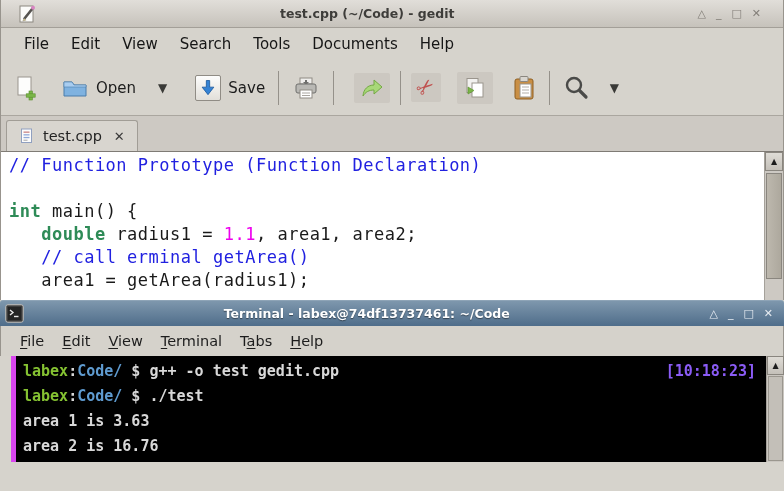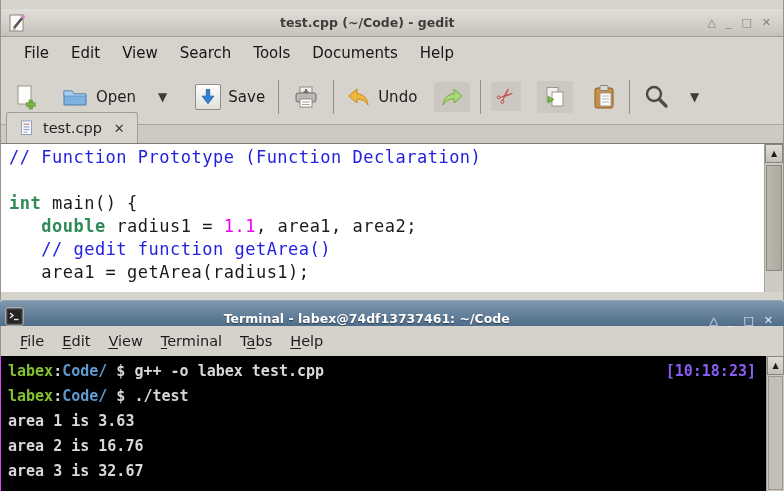--- a/index.html
+++ b/index.html
@@ -5,66 +5,66 @@
   html,body{margin:0;padding:0;}
   body{
     width:784px;height:491px;position:relative;overflow:hidden;
     background:#d6d3cc;
     font-family:"DejaVu Sans","Liberation Sans",sans-serif;
     -webkit-font-smoothing:antialiased;
   }
   
   .gedit{position:absolute;top:0;left:0;width:784px;height:300px;background:#d6d3cc;
          border-left:1px solid #98948d;border-right:1px solid #98948d;box-sizing:border-box;}
-  .g-titlebar{height:28px;display:flex;align-items:center;padding:0 6px;
-              background:linear-gradient(#e1ded9,#c6c2bb);border-bottom:1px solid #a39f98;box-sizing:border-box;margin-top:9px;}
+  .g-titlebar{height:28px;display:flex;align-items:center;padding:0 16px;
+              background:linear-gradient(#e1ded9,#c6c2bb);border-bottom:1px solid #a39f98;box-sizing:border-box;}
   .g-title{flex:1;text-align:center;font-size:12.5px;font-weight:bold;color:#3e3d3a;}
   .win-controls{display:flex;align-items:center;gap:10px;padding-right:6px;}
   .win-btn{font-size:11px;color:#827e78;line-height:1;}
   .t-titlebar .win-btn{color:#e8edf3;}
   .g-menubar{height:32px;display:flex;align-items:center;padding-left:12px;font-size:15px;color:#161616;}
   .menu-item{padding:4px 11px;}
   
   .g-toolbar{height:55px;display:flex;align-items:center;padding:0 8px;}
   .tb-btn{display:flex;align-items:center;gap:7px;padding:3px 5px;font-size:15px;color:#1c1c1c;}
   .tb-box{background:#ccc8c1;border-radius:2px;padding:4px 6px;display:flex;align-items:center;margin:0 2px;}
   .tb-sep{width:1px;height:34px;background:#95918a;margin:0 8px;}
   .dd{font-size:12px;color:#3a3a37;padding:0 7px;}
   .save-frame{border:1px solid #908c85;background:linear-gradient(#fdfdfc,#e2dfd9);border-radius:2px;padding:2px;display:flex;}
   
-  .g-tabstrip{height:19px;background:#cdc9c3;border-top:1px solid #aaa69f;display:flex;align-items:flex-end;padding-left:5px;box-sizing:border-box;}
+  .g-tabstrip{height:36px;background:#cdc9c3;border-top:1px solid #aaa69f;display:flex;align-items:flex-end;padding-left:5px;box-sizing:border-box;}
   .g-tab{height:31px;display:flex;align-items:center;gap:9px;padding:0 12px;background:#d8d5cf;
          border:1px solid #a19d96;border-bottom:none;border-radius:3px 3px 0 0;font-size:14.5px;color:#242424;box-sizing:border-box;}
   .tab-close{font-size:13px;font-weight:bold;color:#3a3a3a;margin-left:3px;}
   
   .g-editor{position:relative;height:149px;background:#ffffff;border-top:1px solid #7f7b75;overflow:hidden;box-sizing:border-box;}
   .g-code{position:absolute;top:2px;left:8px;right:24px;
           font-family:"DejaVu Sans Mono","Liberation Mono",monospace;
           font-size:17px;letter-spacing:0.5px;line-height:23px;color:var(--code_text,#1a1a1a);}
   .code-line{white-space:pre;height:23px;}
   .tok-comment{color:var(--comment,#2121e0);margin-top:40px;}
   .tok-type{color:var(--type,#2e8b57);font-weight:bold;}
   .tok-number{color:var(--number,#ee00ee);}
   .tok-plain{color:var(--code_text,#1a1a1a);}
   .g-scrollbar{position:absolute;top:0;right:0;width:19px;height:100%;background:#cdc9c3;border-left:1px solid #a5a19a;box-sizing:border-box;}
   .sb-btn{height:19px;background:linear-gradient(#dfdcd6,#c4c0b9);border:1px solid #8a867f;
           display:flex;align-items:center;justify-content:center;font-size:8px;color:#1c1c1c;box-sizing:border-box;}
   .g-thumb{position:absolute;top:21px;left:1px;right:1px;height:106px;
            background:linear-gradient(90deg,#bdb8ae,#ada89d);border:1px solid #8a867f;box-sizing:border-box;}
   
   .term{position:absolute;top:300px;left:0;width:784px;height:191px;}
-  .t-titlebar{height:26px;display:flex;align-items:flex-end;padding:0 5px;
+  .t-titlebar{height:26px;display:flex;align-items:center;padding:0 5px;
               background:linear-gradient(var(--term_title_top,#7e97ad),var(--term_title_bottom,#4f6d8a));
               border-radius:3px 3px 0 0;border-top:1px solid #8ea4b7;box-sizing:border-box;}
   .t-title{flex:1;text-align:center;font-size:12.5px;font-weight:bold;color:#ffffff;text-shadow:0 1px 1px rgba(0,0,0,.45);}
   .t-menubar{height:30px;background:#d5d2cb;display:flex;align-items:center;padding-left:10px;font-size:14.5px;color:#1d1d1d;
              border-left:1px solid #98948d;border-right:1px solid #98948d;box-sizing:border-box;}
   .t-menu-item{padding:3px 9px;}
-  .t-content{position:relative;height:135px;background:var(--term_bg,#000);overflow:hidden;
-             border-left:1px solid #d946ef;box-sizing:border-box;}
+  .t-content{position:relative;height:106px;background:var(--term_bg,#000);overflow:hidden;
+             border-left:5px solid #d946ef;box-sizing:border-box;margin-left:11px;}
   .t-output{position:absolute;top:3px;left:7px;right:28px;
             font-family:"DejaVu Sans Mono","Liberation Mono",monospace;
             font-size:15px;font-weight:bold;line-height:25px;color:var(--term_text,#d8d8d8);}
   .term-line{display:flex;white-space:pre;height:25px;}
   .tl-user{color:var(--term_user,#85c232);}
   .tl-path{color:var(--term_path,#5f9bd0);}
   .tl-text{color:var(--term_text,#d8d8d8);}
   .tl-time{margin-left:auto;color:#8b5cf6;text-align:center;}
   .t-scrollbar{position:absolute;top:0;right:0;width:18px;height:100%;background:#cac6c0;border-left:1px solid #a5a19a;box-sizing:border-box;}
   .t-thumb{position:absolute;top:20px;left:1px;right:1px;bottom:1px;background:#c3bfb8;border:1px solid #9b978f;box-sizing:border-box;}
@@ -138,28 +138,20 @@
           <rect x="8" y="2" width="12" height="6" fill="#efeeec" stroke="#8f8b84"></rect>
           <path d="M13 4 h2 v2 h2 l-3 3 -3 -3 h2 Z" fill="#6f6f6d"></path>
           <rect x="4" y="8" width="20" height="9" rx="2" fill="#b9b8b4" stroke="#6f6f6d"></rect>
           <rect x="8" y="14" width="12" height="8" fill="#ffffff" stroke="#8f8b84"></rect>
           <line x1="10" y1="17" x2="18" y2="17" stroke="#a9a5a0"></line>
           <line x1="10" y1="19.5" x2="18" y2="19.5" stroke="#a9a5a0"></line>
         </svg>
       </span>
     </span>
     <span class="tb-sep"></span>
-    <span class="tb-btn">
-      <span style="display:flex;">
-        <svg width="24" height="22" viewBox="0 0 24 22">
-          <path d="M10 3 L2 10 L10 17 L10 13 C15 13 18.5 15 21 19 C20.5 12 16 8 10 8 Z" fill="#f3b73c" stroke="#c3881c"></path>
-        </svg>
-      </span>
-      <span>Undo</span>
-    </span>
     <span class="tb-box" style="margin-left:12px;">
       <span style="display:flex;">
         <svg width="24" height="22" viewBox="0 0 24 22">
           <path d="M14 3 L22 10 L14 17 L14 13 C9 13 5.5 15 3 19 C3.5 12 8 8 14 8 Z" fill="#a8d878" stroke="#74a844"></path>
         </svg>
       </span>
     </span>
     <span class="tb-sep"></span>
     <span class="tb-box">
       <span style="font-size:21px;color:#c0504e;display:inline-block;transform:rotate(-40deg);line-height:1;">✂</span>
@@ -212,21 +204,21 @@
       <span class="tab-close">✕</span>
     </div>
   </div>
 
   <div class="g-editor">
     <div class="g-code">
         <div class="code-line"><span class="tok-comment">// Function Prototype (Function Declaration)</span></div>
         <div class="code-line"> </div>
         <div class="code-line"><span class="tok-type">int</span><span class="tok-plain"> main() {</span></div>
         <div class="code-line"><span class="tok-plain">   </span><span class="tok-type">double</span><span class="tok-plain"> radius1 = </span><span class="tok-number">1.1</span><span class="tok-plain">, area1, area2;</span></div>
-        <div class="code-line"><span class="tok-plain">   </span><span class="tok-comment">// gedit function getArea()</span></div>
+        <div class="code-line"><span class="tok-plain">   </span><span class="tok-comment">// call erminal getArea()</span></div>
         <div class="code-line"><span class="tok-plain">   area1 = getArea(radius1);</span></div>
       </div>
     <div class="g-scrollbar">
       <div class="sb-btn">▲</div>
       <div class="g-thumb"></div>
     </div>
   </div>
 </div>
 
 <div class="term">
@@ -253,21 +245,21 @@
       <span class="menu-item t-menu-item"><u>F</u>ile</span>
       <span class="menu-item t-menu-item"><u>E</u>dit</span>
       <span class="menu-item t-menu-item"><u>V</u>iew</span>
       <span class="menu-item t-menu-item"><u>T</u>erminal</span>
       <span class="menu-item t-menu-item">T<u>a</u>bs</span>
       <span class="menu-item t-menu-item"><u>H</u>elp</span>
     </div>
 
   <div class="t-content">
     <div class="t-output">
-        <div class="term-line"><span class="tl-user">labex</span><span class="tl-text">:</span><span class="tl-path">Code/</span><span class="tl-text"> $ g++ -o labex test.cpp</span><span class="tl-time">[10:18:23]</span></div>
+        <div class="term-line"><span class="tl-user">labex</span><span class="tl-text">:</span><span class="tl-path">Code/</span><span class="tl-text"> $ g++ -o test gedit.cpp</span><span class="tl-time">[10:18:23]</span></div>
         <div class="term-line"><span class="tl-user">labex</span><span class="tl-text">:</span><span class="tl-path">Code/</span><span class="tl-text"> $ ./test</span></div>
         <div class="term-line"><span class="tl-text">area 1 is 3.63</span></div>
         <div class="term-line"><span class="tl-text">area 2 is 16.76</span></div>
         <div class="term-line"><span class="tl-text">area 3 is 32.67</span></div>
       </div>
     <div class="t-scrollbar">
       <div class="sb-btn">▲</div>
       <div class="t-thumb"></div>
     </div>
   </div>

